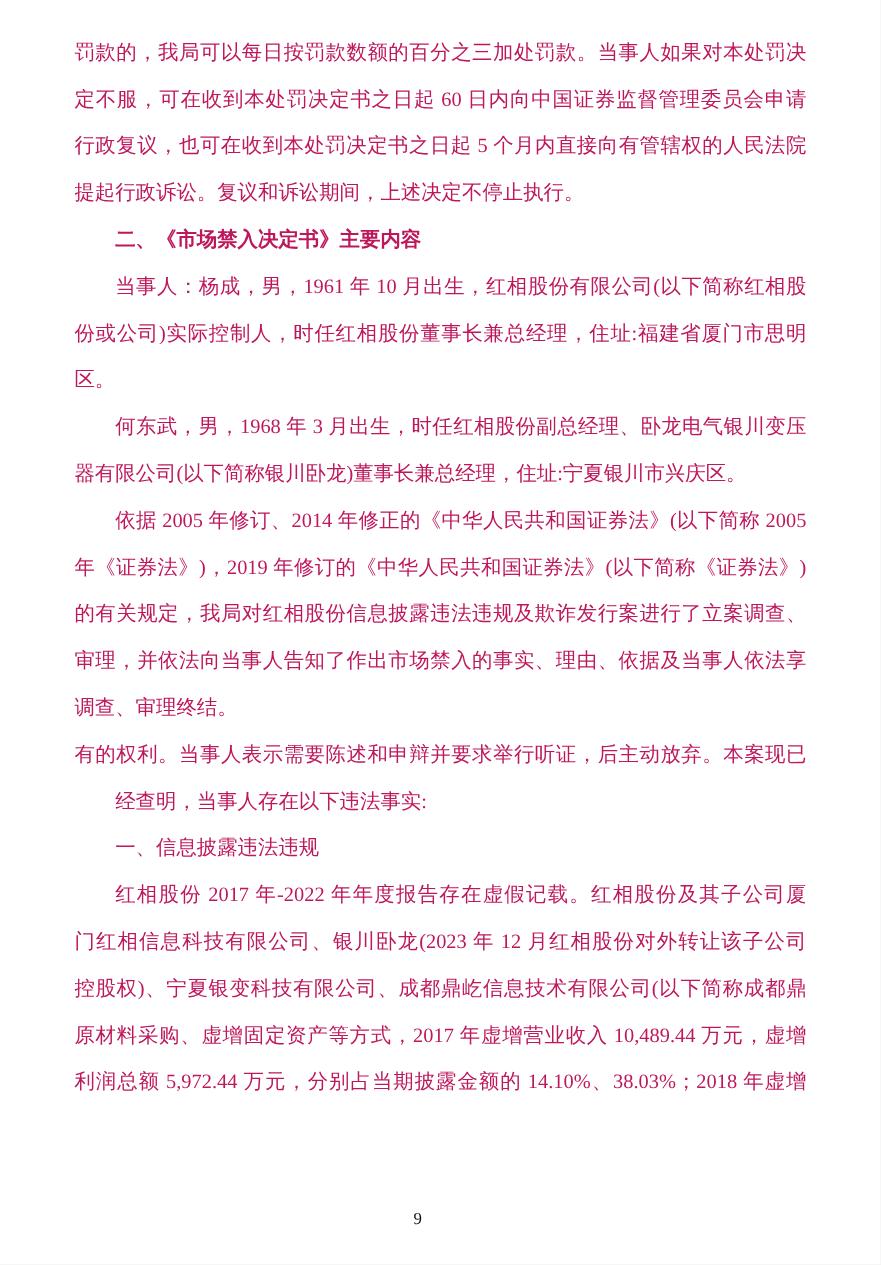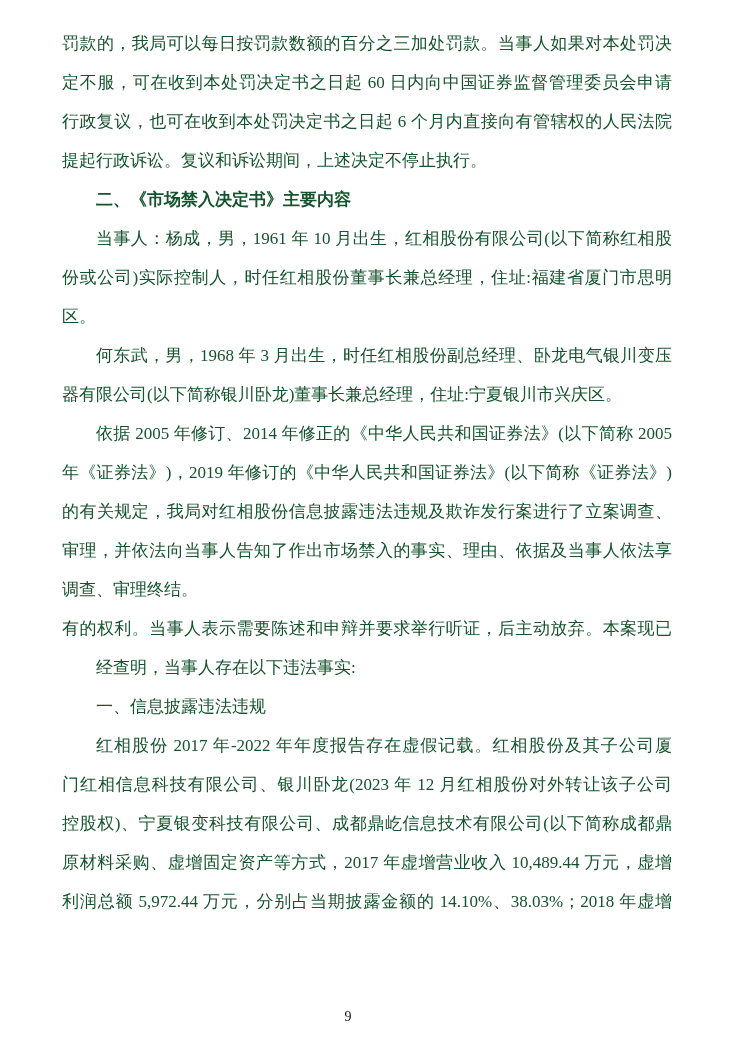--- a/index.html
+++ b/index.html
@@ -9,21 +9,21 @@
     height: 1054px;
     background: #ffffff;
     overflow: hidden;
     margin: 0;
   }
   .doc {
     position: absolute;
     left: 62px;
     top: 24px;
     width: 610px;
-    color: #14532d;
+    color: #be185d;
     font-family: "Liberation Serif", "DejaVu Serif", serif;
     font-size: 17px;
     line-height: 39px;
   }
   .block { margin: 0; padding: 0; }
   .line {
     text-align: justify;
     text-align-last: justify;
     text-justify: inter-character;
   }
@@ -51,21 +51,21 @@
   }
 </style>
 </head>
 <body>
 
 <div class="page">
   <div class="doc">
       <div class="block body">
         <div class="line">罚款的，我局可以每日按罚款数额的百分之三加处罚款。当事人如果对本处罚决</div>
         <div class="line">定不服，可在收到本处罚决定书之日起 60 日内向中国证券监督管理委员会申请</div>
-        <div class="line">行政复议，也可在收到本处罚决定书之日起 6 个月内直接向有管辖权的人民法院</div>
+        <div class="line">行政复议，也可在收到本处罚决定书之日起 5 个月内直接向有管辖权的人民法院</div>
         <div class="line last">提起行政诉讼。复议和诉讼期间，上述决定不停止执行。</div>
       </div>
       <div class="block heading">
         <div class="line last indent">二、《市场禁入决定书》主要内容</div>
       </div>
       <div class="block body">
         <div class="line indent">当事人：杨成，男，1961 年 10 月出生，红相股份有限公司(以下简称红相股</div>
         <div class="line">份或公司)实际控制人，时任红相股份董事长兼总经理，住址:福建省厦门市思明</div>
         <div class="line last">区。</div>
       </div>

